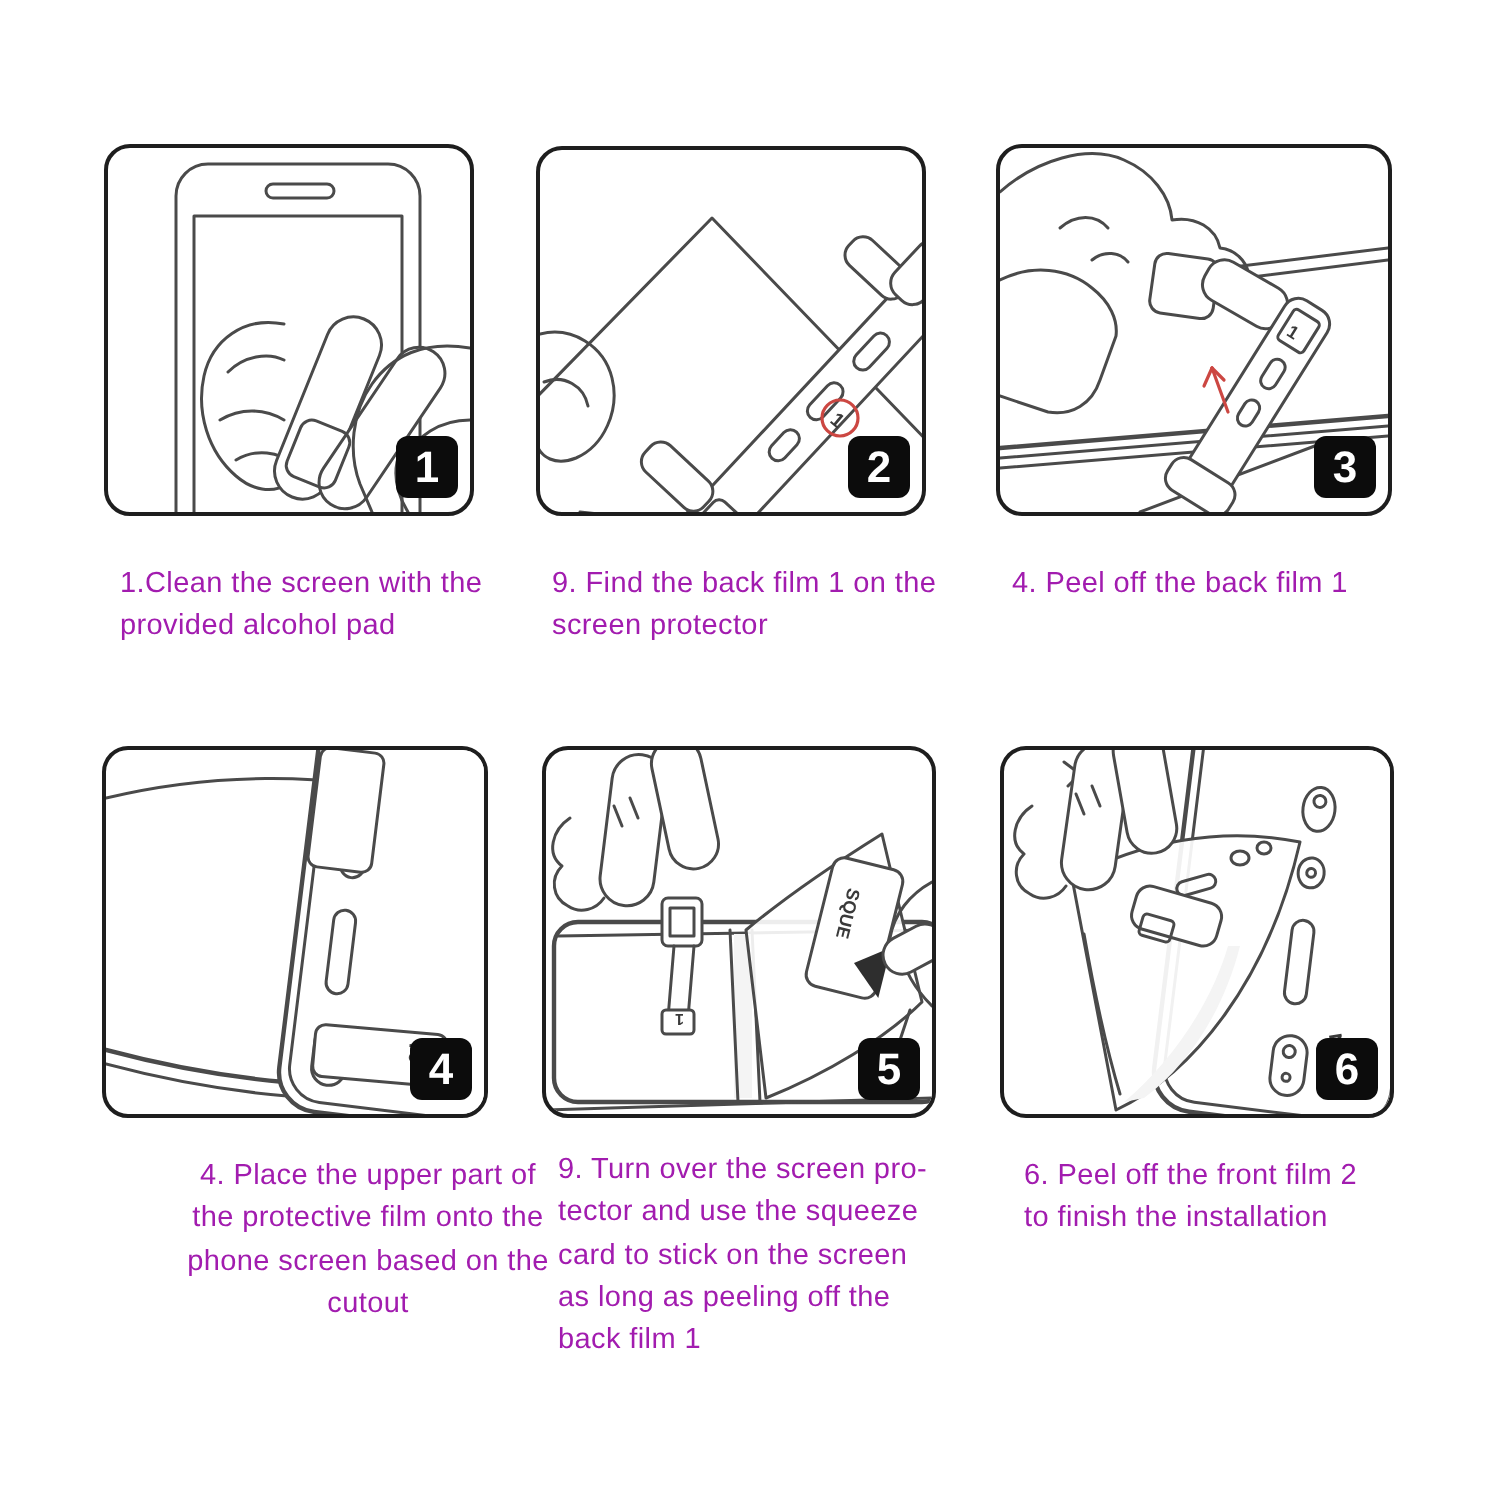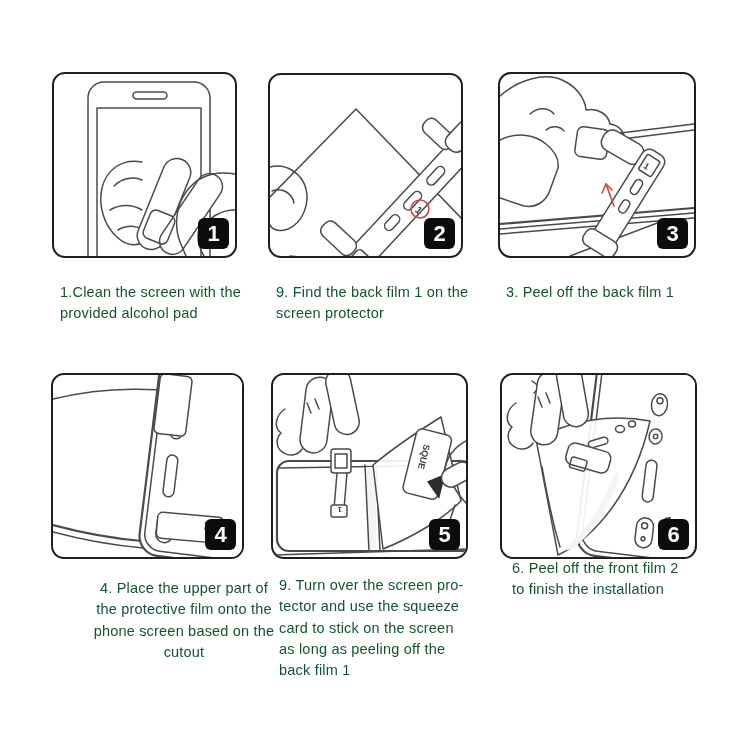--- a/index.html
+++ b/index.html
@@ -14,21 +14,21 @@
     background:#ffffff;box-sizing:border-box;overflow:hidden;
   }
   .panel svg{display:block;width:100%;height:100%;}
   .badge{
     position:absolute;right:6px;bottom:7px;width:31px;height:31px;
     background:#0c0c0c;border-radius:6px;color:#ffffff;
     display:flex;align-items:center;justify-content:center;
     font-size:22px;font-weight:bold;line-height:1;
   }
   .caption{
-    position:absolute;font-size:14.5px;line-height:1.47;color:#14532d;
+    position:absolute;font-size:14.5px;line-height:1.47;color:#a21caf;
     white-space:pre-line;letter-spacing:.2px;
   }
   
   svg .ln{fill:none;stroke:#4a4a4a;stroke-width:1.5;stroke-linecap:round;stroke-linejoin:round;}
   svg .thick{stroke-width:2.2;}
   svg .red{fill:none;stroke:#cc4742;stroke-width:1.6;stroke-linecap:round;stroke-linejoin:round;}
   svg .fillw{fill:#ffffff;}
   svg .fillg{fill:#f4f4f4;}
   svg .dark{fill:#2e2e2e;stroke:none;}
   svg text{fill:#3a3a3a;stroke:none;font-family:"Liberation Sans","DejaVu Sans",sans-serif;font-weight:bold;}
@@ -252,26 +252,26 @@
 
       <text x="166" y="152" font-size="13" transform="rotate(170 168 147)">2</text>
     </svg>
     <div class="badge">6</div>
   </div>
 
   <div class="caption" style="left:60px;top:282px;width:212px;">1.Clean the screen with the
 provided alcohol pad</div>
   <div class="caption" style="left:276px;top:282px;width:216px;">9. Find the back film 1 on the
 screen protector</div>
-  <div class="caption" style="left:506px;top:282px;width:216px;">3. Peel off the back film 1</div>
+  <div class="caption" style="left:506px;top:282px;width:216px;">4. Peel off the back film 1</div>
   <div class="caption" style="left:76px;top:578px;width:216px;text-align:center;">4. Place the upper part of
 the protective film onto the
 phone screen based on the
 cutout</div>
   <div class="caption" style="left:279px;top:575px;width:220px;">9. Turn over the screen pro-
 tector and use the squeeze
 card to stick on the screen
 as long as peeling off the
 back film 1</div>
-  <div class="caption" style="left:512px;top:558px;width:216px;">6. Peel off the front film 2
+  <div class="caption" style="left:512px;top:578px;width:216px;">6. Peel off the front film 2
 to finish the installation</div>
 
 </div>
 
 </body></html>

